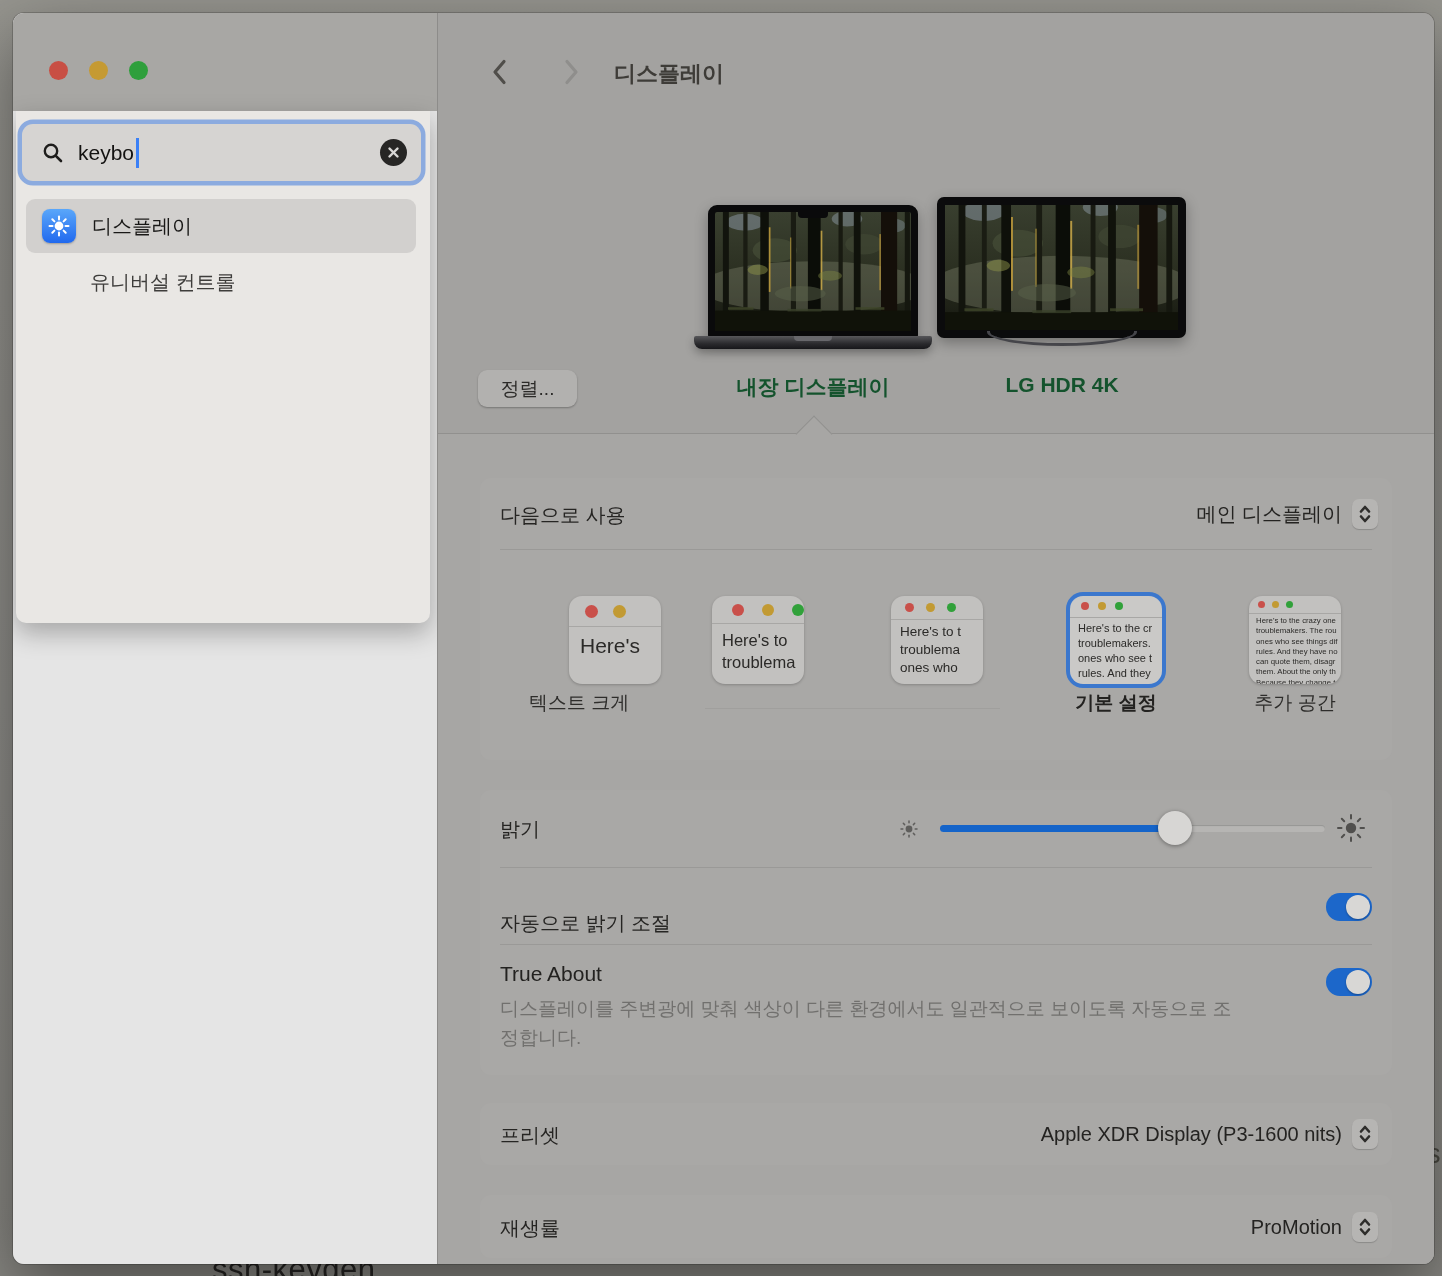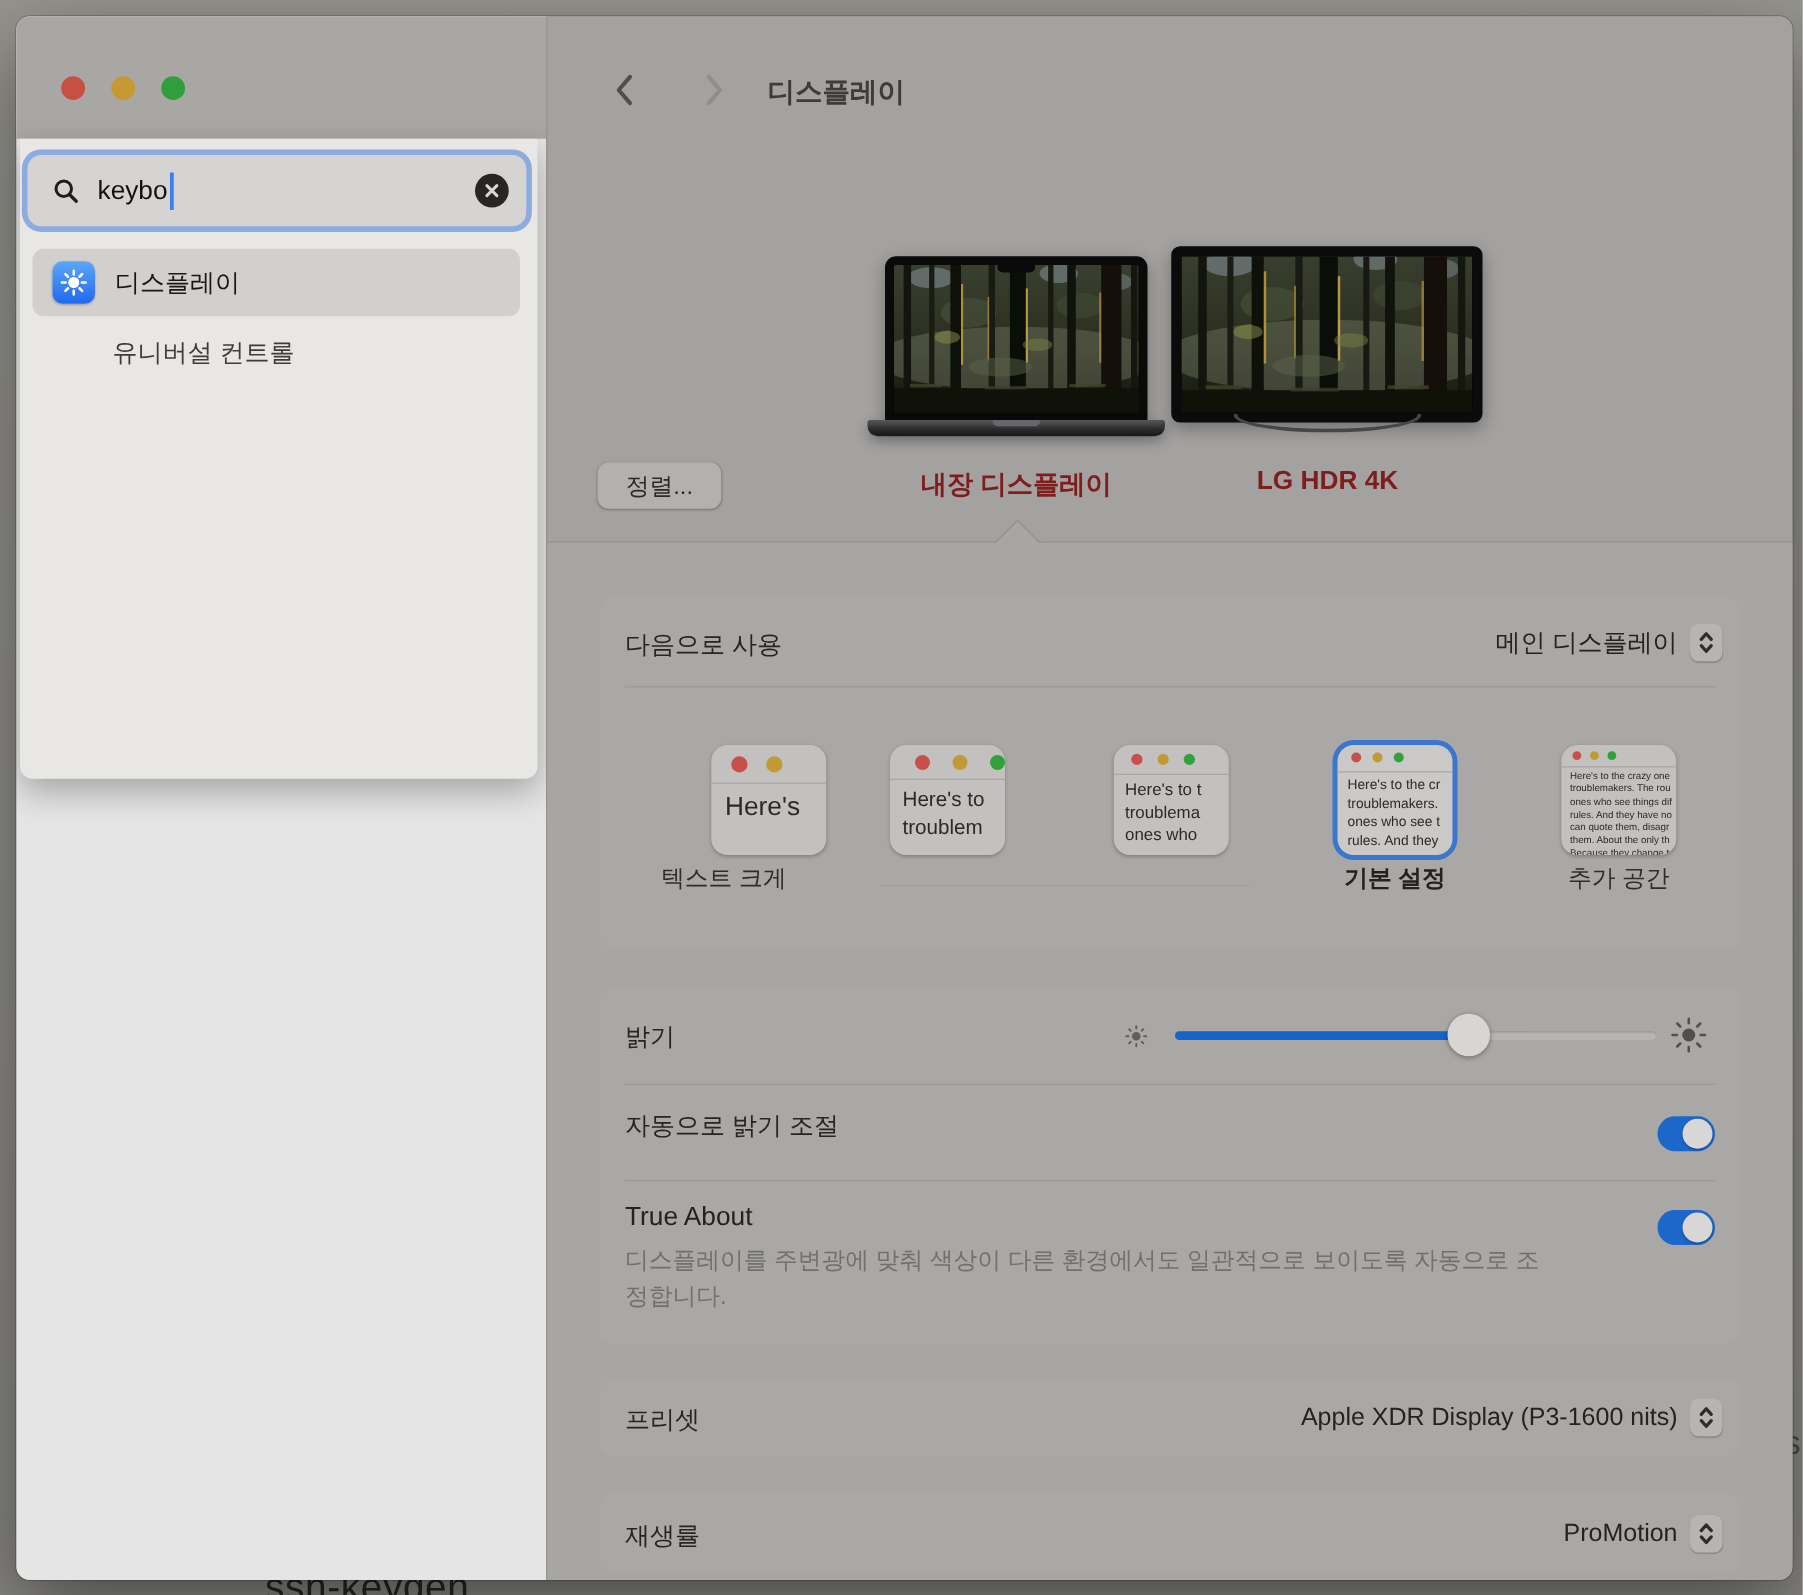--- a/index.html
+++ b/index.html
@@ -90,21 +90,21 @@
   .monitor-frame {
     position:absolute; left:499px; top:184px; width:249px; height:141px;
     border:8px solid #0b0b0c; border-radius:7px; background:#000;
     overflow:hidden; box-shadow:0 5px 14px rgba(0,0,0,.30);
   }
   .monitor-stand {
     position:absolute; left:549px; top:318px; width:150px; height:15px;
     border:3px solid #45454a; border-top:none;
     border-radius:0 0 75px 75px / 0 0 14px 14px;
   }
-  .display-label { position:absolute; top:360px; width:260px; text-align:center; font-size:21px; font-weight:700; color:#7f1d1d; }
+  .display-label { position:absolute; top:360px; width:260px; text-align:center; font-size:21px; font-weight:700; color:#14532d; }
   .display-label.builtin  { left:245px; }
   .display-label.external { left:494px; }
   .arrange-btn {
     position:absolute; left:40px; top:357px; width:99px; height:37px;
     background:#b2b1af; border-radius:9px; box-shadow:0 1px 2px rgba(0,0,0,.28);
     display:flex; align-items:center; justify-content:center;
     font-size:19px; color:#2b2a28;
   }
 
   
@@ -324,21 +324,21 @@
         <div class="preview-text" style="top:36px;padding-left:11px;font-size:21px;line-height:27px">Here's</div>
       </div>
       <div class="mini t2">
         <div class="dots" style="height:27px">
           <span class="dot r" style="left:20px;top:8px;width:12px;height:12px"></span>
           <span class="dot y" style="left:50px;top:8px;width:12px;height:12px"></span>
           <span class="dot g" style="left:80px;top:8px;width:12px;height:12px"></span>
         </div>
         <div class="chrome-line" style="top:27px"></div>
         <div class="preview-text" style="top:33px;padding-left:10px;font-size:16.5px;line-height:22px">Here's to
-troublem</div>
+troublema</div>
       </div>
       <div class="mini t3">
         <div class="dots" style="height:23px">
           <span class="dot r" style="left:14px;top:7px;width:9px;height:9px"></span>
           <span class="dot y" style="left:35px;top:7px;width:9px;height:9px"></span>
           <span class="dot g" style="left:56px;top:7px;width:9px;height:9px"></span>
         </div>
         <div class="chrome-line" style="top:23px"></div>
         <div class="preview-text" style="top:27px;padding-left:9px;font-size:13.5px;line-height:18px">Here's to t
 troublema
@@ -409,21 +409,21 @@
               <line x1="24.5" y1="15" x2="28" y2="15"></line>
             <line x1="5.8" y1="5.8" x2="8.2" y2="8.2"></line>
               <line x1="21.8" y1="21.8" x2="24.2" y2="24.2"></line>
             <line x1="24.2" y1="5.8" x2="21.8" y2="8.2"></line>
               <line x1="8.2" y1="21.8" x2="5.8" y2="24.2"></line>
           </g>
         </svg>
       </span>
       <div class="card-divider" style="top:77px"></div>
 
-      <div class="row-label" style="top:97px">자동으로 밝기 조절</div>
+      <div class="row-label" style="top:120px">자동으로 밝기 조절</div>
       <div class="toggle on" style="top:103px">
           <div class="knob"></div>
         </div>
       <div class="card-divider" style="top:154px"></div>
 
       <div class="tt-label">True About</div>
       <div class="tt-desc">디스플레이를 주변광에 맞춰 색상이 다른 환경에서도 일관적으로 보이도록 자동으로 조정합니다.</div>
       <div class="toggle on" style="top:178px">
           <div class="knob"></div>
         </div>

